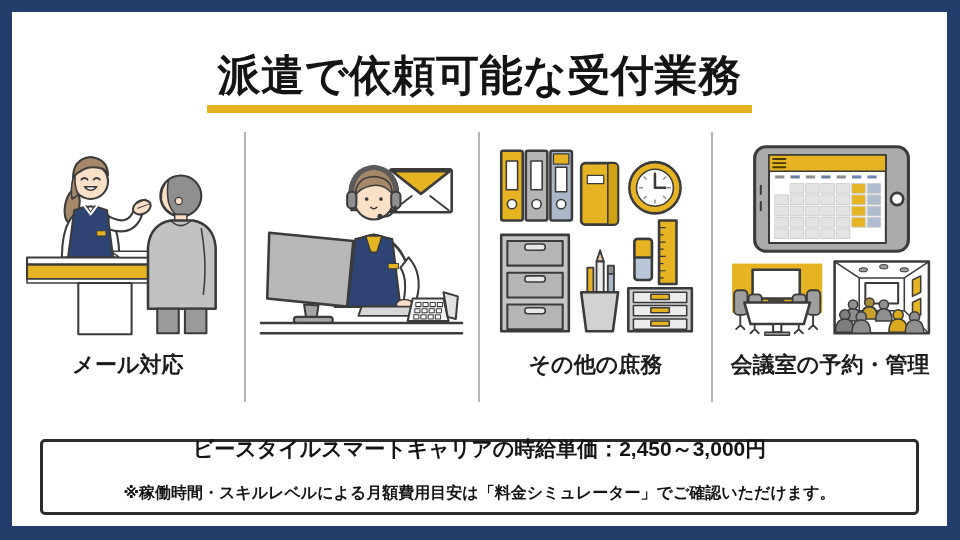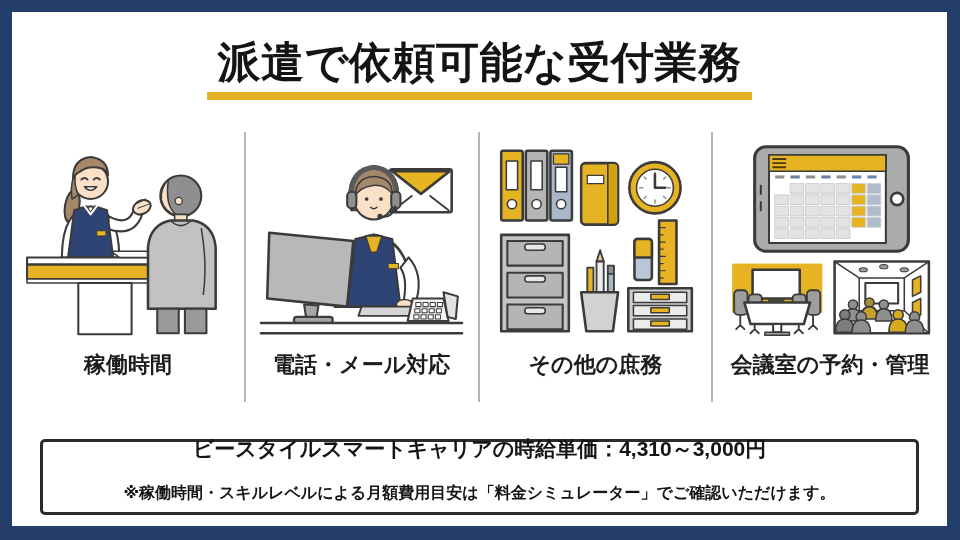--- a/index.html
+++ b/index.html
@@ -4,21 +4,21 @@
 <style>
   * { box-sizing: border-box; }
   html,body { margin:0; padding:0; }
   body { font-family:"Liberation Sans","DejaVu Sans",sans-serif; background:#fff; }
 
   .slide { position:relative; width:960px; height:540px; background:#233e6b; overflow:hidden; }
   .content { position:absolute; left:12px; top:12px; width:935px; height:514px; background:#ffffff; }
 
   .title-wrap { text-align:center; margin-top:24px; }
   .page-title {
-    display:inline-block; margin:4px; padding:0 10px 7px;
+    display:inline-block; margin:17px; padding:0 10px 7px;
     font-size:43px; font-weight:800; color:#141414; line-height:1.05;
     border-bottom:8px solid #e6b422; letter-spacing:0.5px;text-align:center;
   }
 
   .columns {
     position:absolute; left:0; top:120px; width:100%; height:270px;
     display:grid; grid-template-columns:repeat(4,1fr);
   }
   .column {
     display:flex; flex-direction:column; align-items:center;
@@ -81,21 +81,21 @@
               <circle cx="150" cy="57" r="3.5" fill="#f9e0c7" stroke-width="1.2"></circle>
               <path d="M146,70 h12 v8 h-12 Z" fill="#f9e0c7" stroke-width="1.5"></path>
               <path d="M120,162 L120,102 Q122,80 142,76 L164,76 Q184,80 186,102 L186,162 Z" fill="#c2c2c2" stroke-width="2.5"></path>
               <path d="M142,76 Q152,86 162,76" fill="none" stroke-width="1.5"></path>
               <path d="M172,84 Q178,118 174,148" fill="none" stroke-width="1.5"></path>
               <rect x="129" y="162" width="21" height="24" fill="#9a9a9a" stroke-width="2"></rect>
               <rect x="156" y="162" width="21" height="24" fill="#9a9a9a" stroke-width="2"></rect>
             </g>
           </svg>
         </div>
-        <div class="col-label">稼働時間</div>
+        <div class="col-label">メール対応</div>
       </section>
 
       <section class="column">
         <div class="illus">
           <svg viewBox="0 0 200 190">
             <g stroke="#3b3b3b" stroke-linejoin="round" stroke-linecap="round">
 
               <rect x="128" y="26" width="60" height="42" rx="2" fill="#fff" stroke-width="2.5"></rect>
               <path d="M130,28 L158,50 L186,28 Z" fill="#e6b422" stroke-width="2.5"></path>
               <path d="M131,66 L149,52 M185,66 L167,52" fill="none" stroke-width="1.8"></path>
@@ -139,21 +139,20 @@
                   <rect x="173" y="162" width="5" height="4" fill="#fff"></rect>
                 <rect x="151" y="168" width="5" height="4" fill="#fff"></rect>
                   <rect x="158" y="168" width="5" height="4" fill="#fff"></rect>
                   <rect x="165" y="168" width="5" height="4" fill="#fff"></rect>
                   <rect x="172" y="168" width="5" height="4" fill="#fff"></rect>
               </g>
               <path d="M180,146 L194,150 L192,172 L184,170 Z" fill="#e2e2e2" stroke-width="2"></path>
             </g>
           </svg>
         </div>
-        <div class="col-label">電話・メール対応</div>
       </section>
 
       <section class="column">
         <div class="illus">
           <svg viewBox="0 0 200 190">
             <g stroke="#3b3b3b" stroke-linejoin="round" stroke-linecap="round">
 
               <rect x="8" y="8" width="21" height="68" rx="2" fill="#e6b422" stroke-width="2.5"></rect>
               <rect x="13" y="18" width="11" height="28" fill="#fff" stroke-width="1.5"></rect>
               <circle cx="18.5" cy="60" r="4.5" fill="#fff" stroke-width="1.5"></circle>
@@ -326,18 +325,18 @@
               </g>
             </g>
           </svg>
         </div>
         <div class="col-label">会議室の予約・管理</div>
       </section>
 
     </div>
 
     <div class="price-box">
-      <p class="price-line1">ビースタイルスマートキャリアの時給単価：4,310～3,000円</p>
+      <p class="price-line1">ビースタイルスマートキャリアの時給単価：2,450～3,000円</p>
       <p class="price-line2">※稼働時間・スキルレベルによる月額費用目安は「料金シミュレーター」でご確認いただけます。</p>
     </div>
 
   </div>
 </div>
 
 </body></html>

